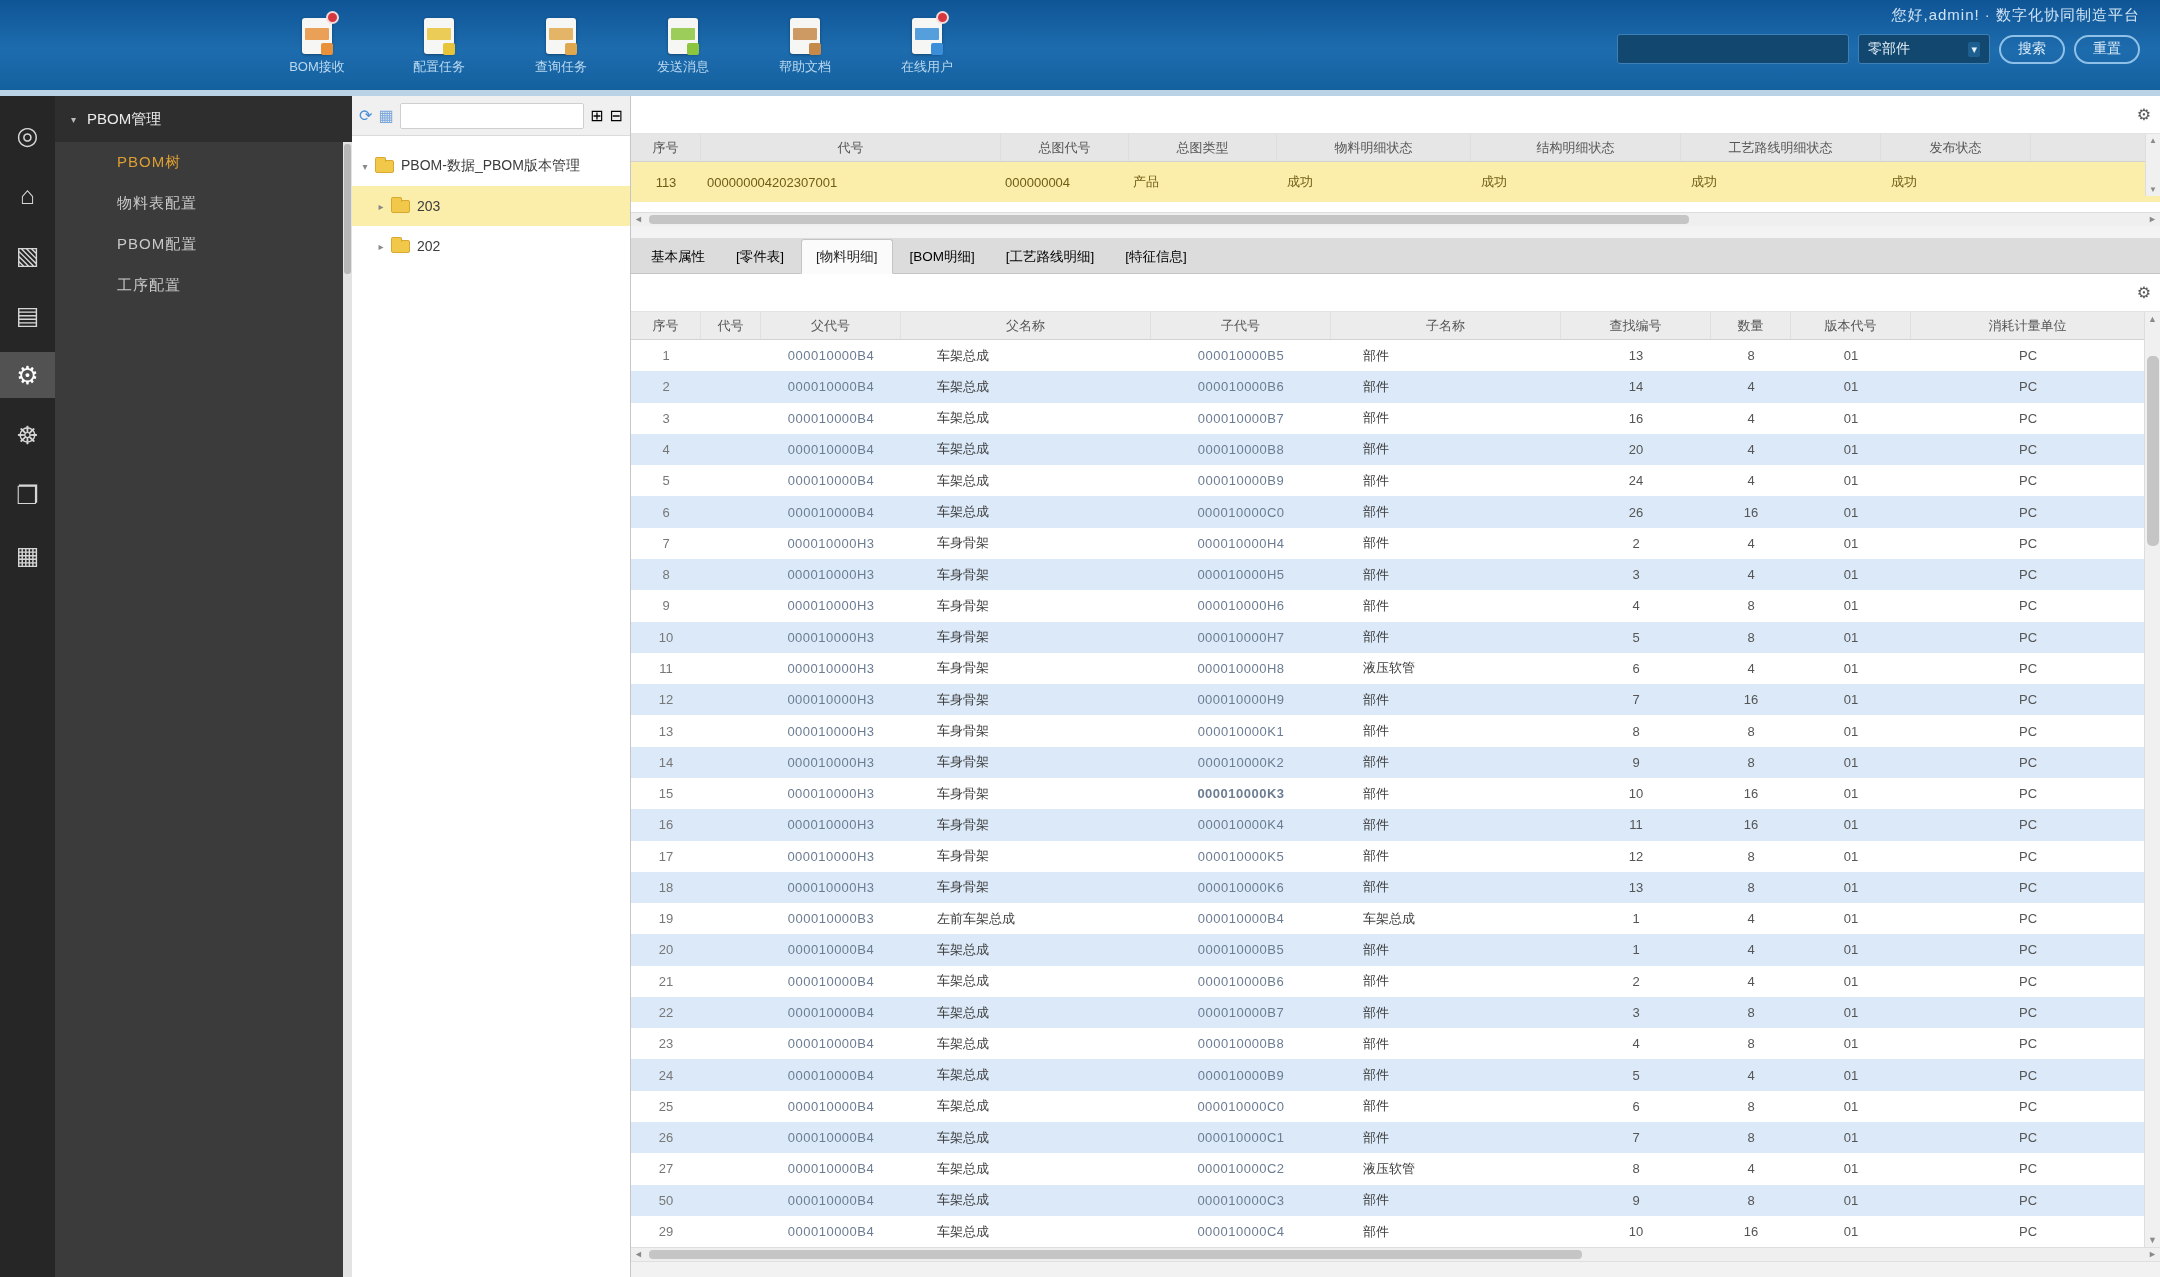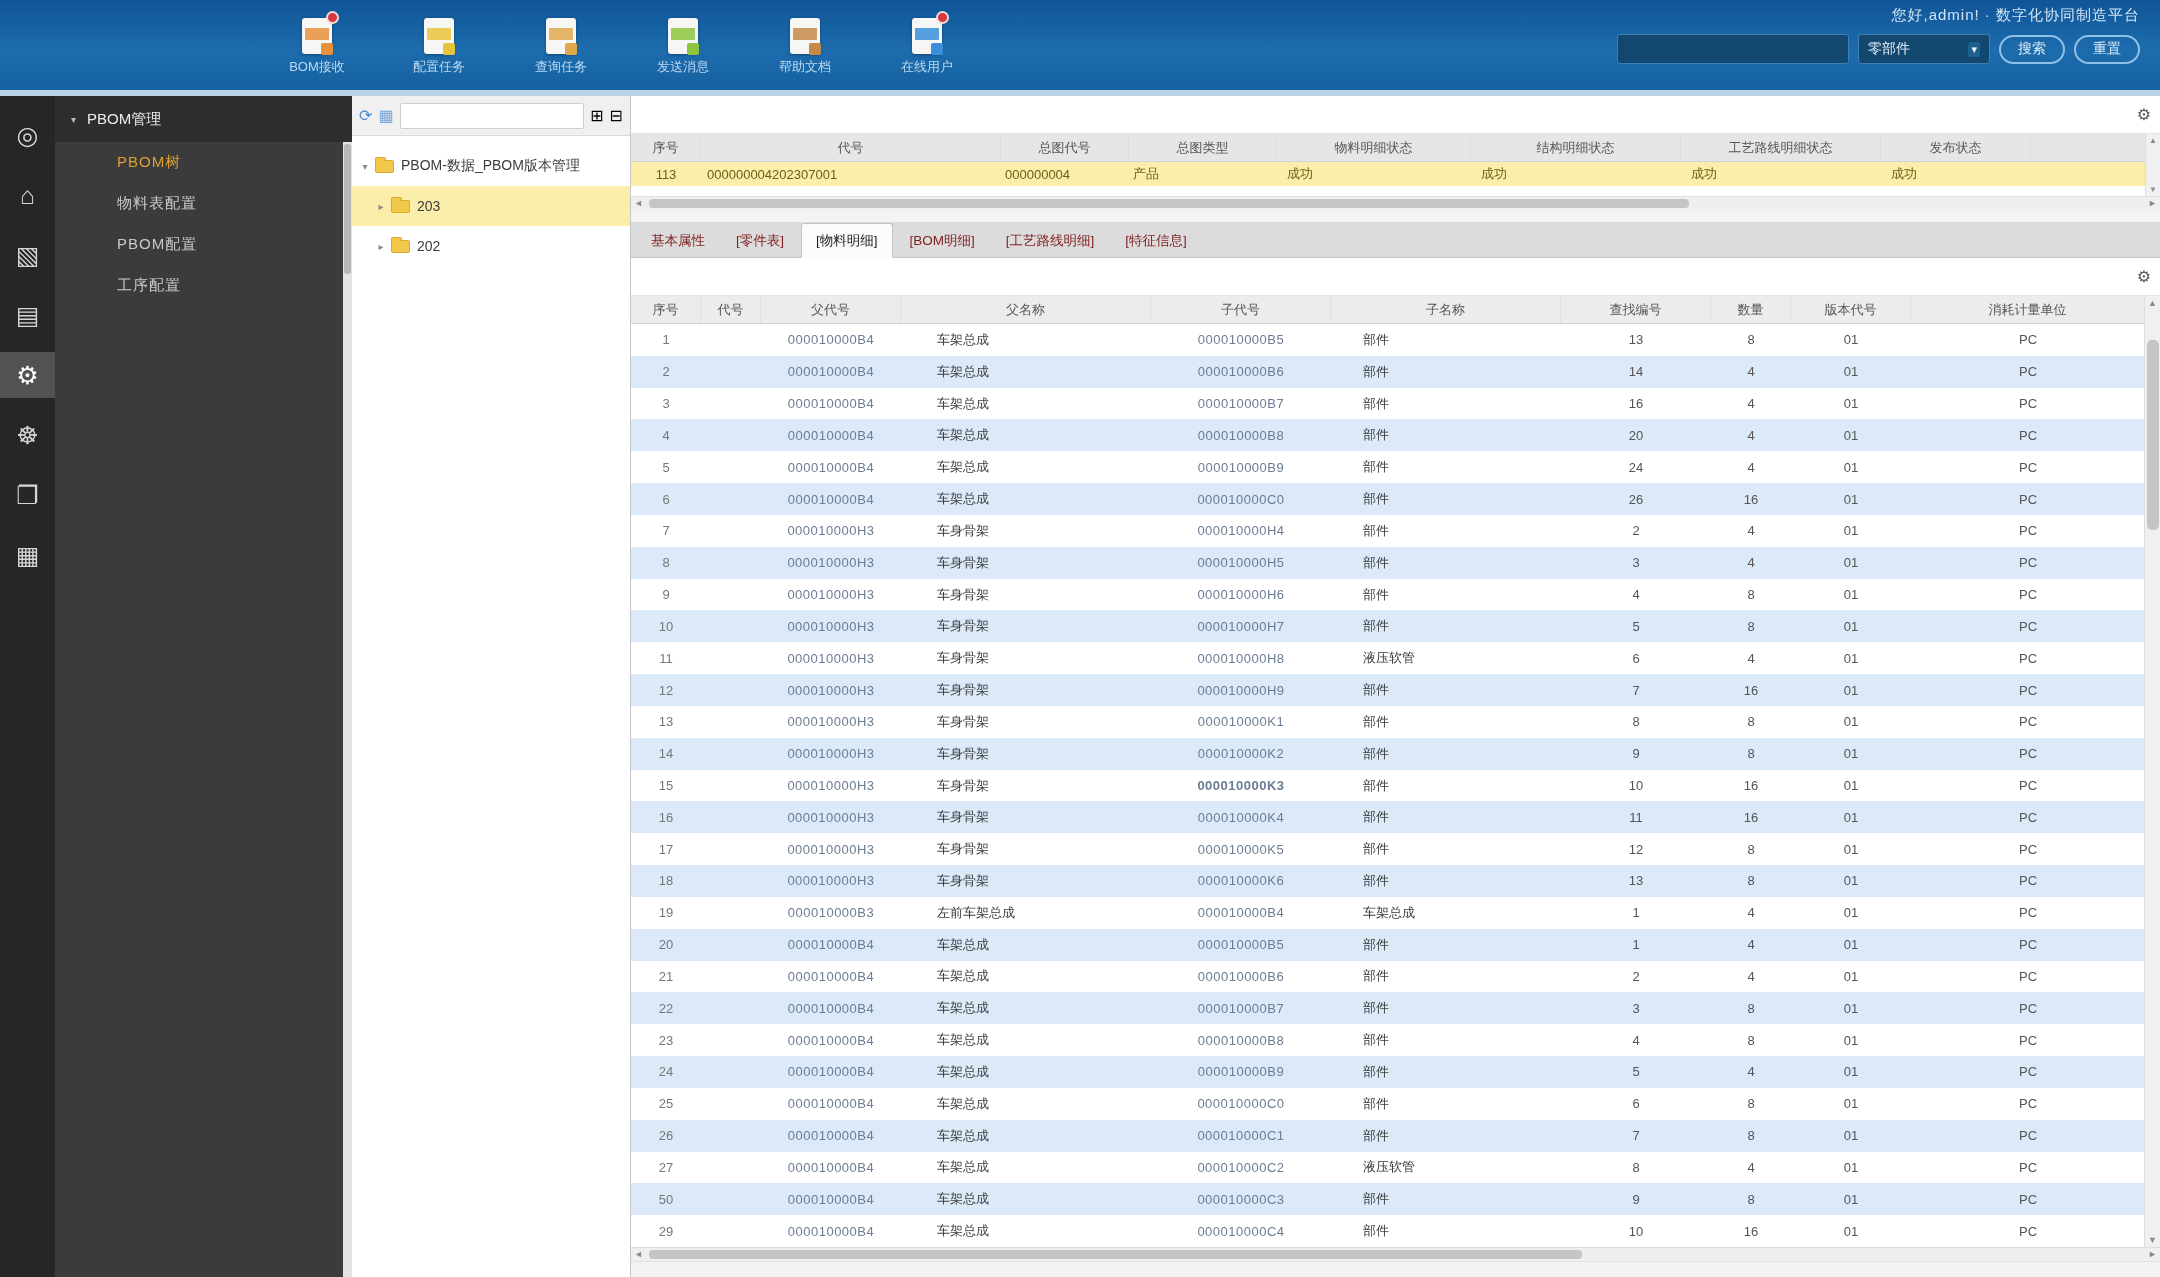--- a/index.html
+++ b/index.html
@@ -68,34 +68,34 @@
   
   .main { flex:1; display:flex; flex-direction:column; background:#fff; min-width:0; }
   .filter-strip { height:38px; background:#ffffff; border-bottom:1px solid #e3e3e3; display:flex;
                   align-items:center; justify-content:flex-end; padding-right:9px; flex:0 0 auto; }
   .gear { color:#5a5a5a; font-size:16px; cursor:pointer; }
 
   .master-grid { position:relative; flex:0 0 auto; }
   .mg-header { height:28px; background:#e6e6e6; border-bottom:1px solid #d2d2d2; display:flex; }
   .mg-hcell { display:flex; align-items:center; justify-content:center; font-size:13px; color:#555;
               border-right:1px solid #dedede; cursor:pointer; }
-  .mg-row { height:24px; background:#fbedaa; display:flex; cursor:pointer;justify-content:flex-end; }
+  .mg-row { height:40px; background:#fbedaa; display:flex; cursor:pointer;justify-content:flex-end; }
   .mg-cell { display:flex; align-items:center; font-size:13px; color:#6e5d15; overflow:hidden; white-space:nowrap; }
   .mg-spacer { height:10px; background:#fff; }
   .mg-vmini { position:absolute; right:0; top:0; width:15px; height:62px; background:#f0f0f0;
               border-left:1px solid #ddd; display:flex; flex-direction:column; align-items:center;
               justify-content:space-between; padding:2px 0; color:#8a8a8a; font-size:8px; cursor:pointer; }
   .hscroll { height:14px; background:#efefef; border-top:1px solid #ddd; position:relative; flex:0 0 auto; }
   .hscroll .thumb { position:absolute; top:2px; height:9px; background:#c5c5c5; border-radius:4px; }
   .hscroll .arr { position:absolute; top:1px; font-size:9px; color:#8a8a8a; cursor:pointer; }
   .gray-gap { height:12px; background:#f3f3f3; flex:0 0 auto; }
 
   .tabs { height:36px; background:#dcdcdc; border-bottom:1px solid #c4c4c4; display:flex;
           align-items:flex-end; padding:0 6px; gap:3px; flex:0 0 auto; }
-  .tab { padding:8px 14px 7px; font-size:13.5px; color:#7f1d1d; cursor:pointer; white-space:nowrap; }
+  .tab { padding:8px 14px 7px; font-size:13.5px; color:#000000; cursor:pointer; white-space:nowrap; }
   .tab.active { background:#fbfbfb; border:1px solid #c4c4c4; border-bottom:1px solid #fbfbfb;
                 border-radius:3px 3px 0 0; margin-bottom:-1px; color:#222; }
 
   .detail-grid { flex:1; position:relative; min-height:0; display:flex; flex-direction:column; }
   .dg-header { height:28px; background:#ececec; border-bottom:1px solid #d2d2d2; display:flex;
                margin-right:16px; flex:0 0 auto; }
   .dg-hcell { display:flex; align-items:center; justify-content:center; font-size:13px; color:#555;
               border-right:1px solid #e0e0e0; cursor:pointer; }
   .dg-rows { flex:1; display:flex; flex-direction:column; margin-right:16px; min-height:0; }
   .dg-row { flex:1; display:flex; align-items:center; cursor:pointer; }

